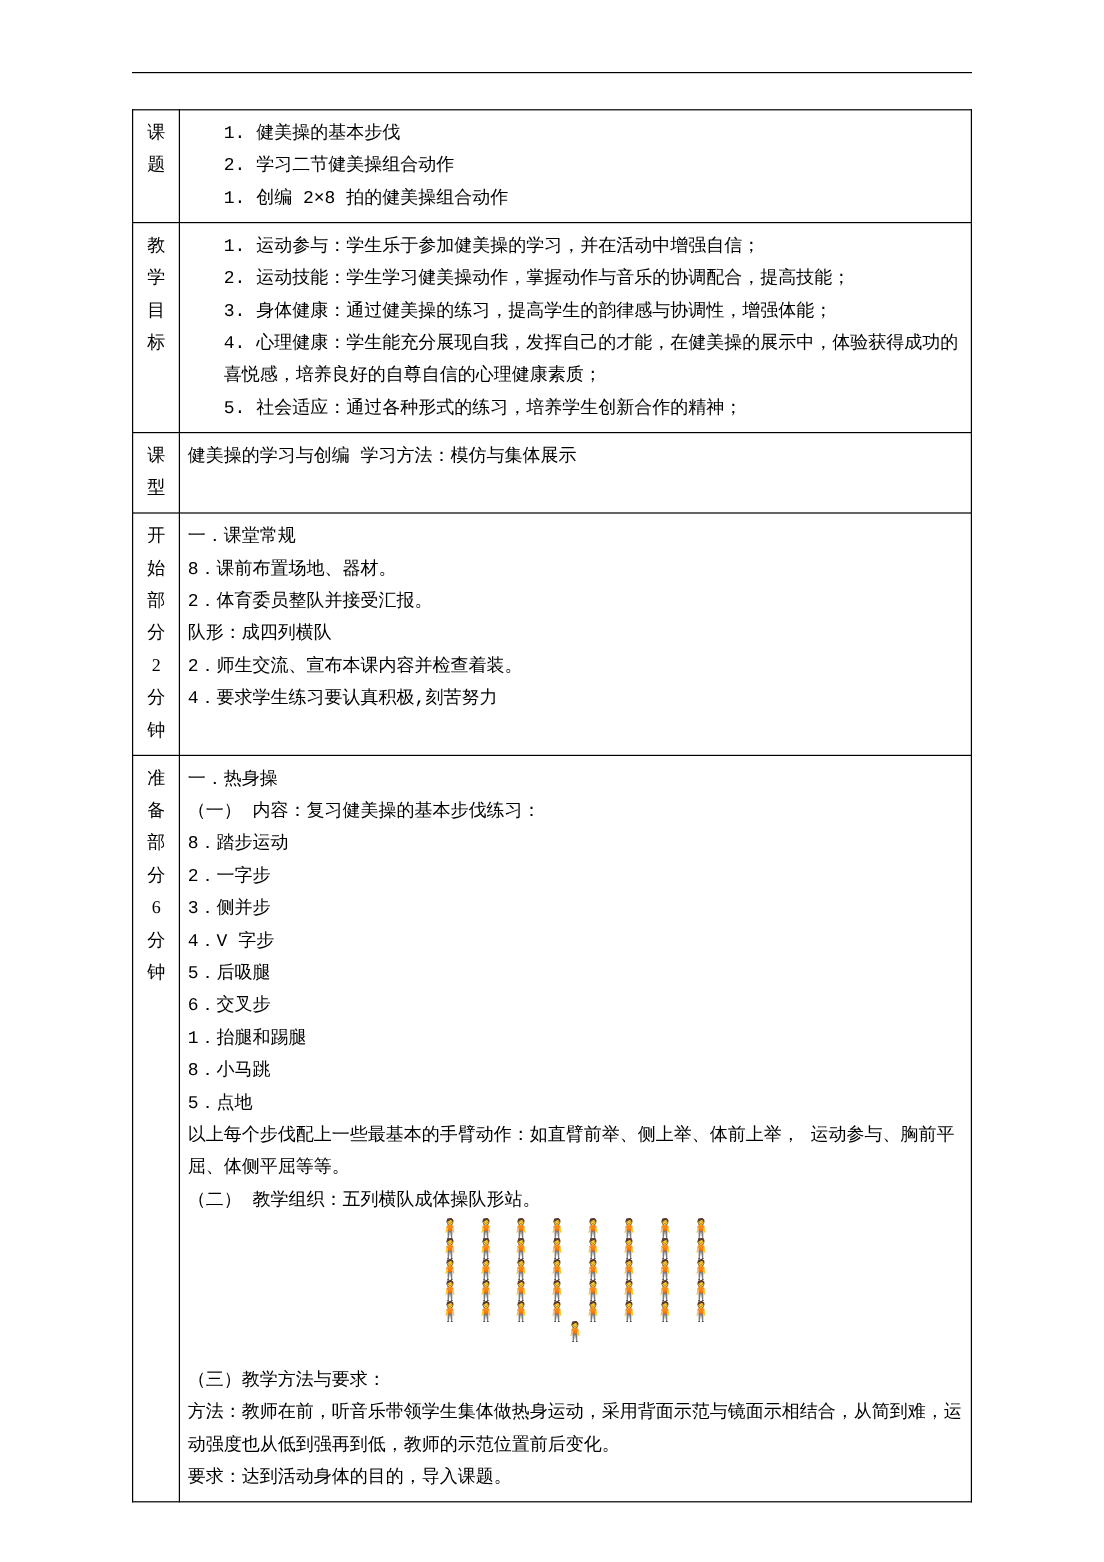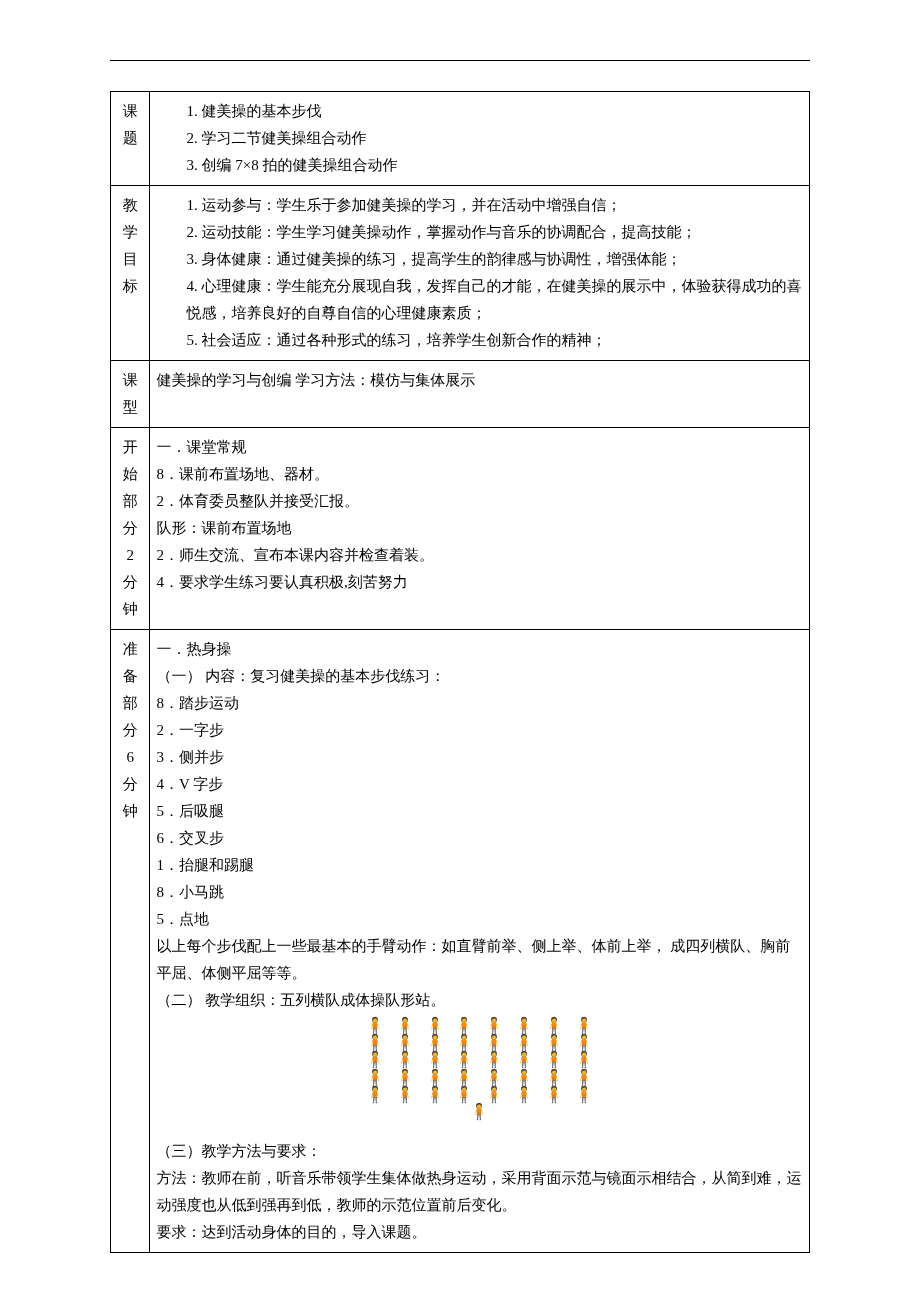--- a/index.html
+++ b/index.html
@@ -36,20 +36,21 @@
     width: 4%;
     text-align: center;
     padding: 6px 4px;
   }
   td.label .vchar {
     display: block;
     line-height: 1.8;
   }
   td.content {
     width: 96%;
+    font-family: Liberation Mono, monospace;
   }
   .indent {
     padding-left: 2em;
   }
   .list-line {
     display: block;
   }
   .centered-block {
     text-align: center;
     margin: 4px 0;
@@ -80,21 +81,21 @@
     <tbody>
         <tr>
       <td class="label">
         <span class="vchar">课</span>
         <span class="vchar">题</span>
       </td>
       <td class="content">
         <div class="indent">
           <span class="list-line">1.    健美操的基本步伐</span>
           <span class="list-line">2.    学习二节健美操组合动作</span>
-          <span class="list-line">3.    创编 7×8 拍的健美操组合动作</span>
+          <span class="list-line">1.    创编 2×8 拍的健美操组合动作</span>
         </div>
       </td>
     </tr>
 
     <tr>
       <td class="label">
         <span class="vchar">教</span>
         <span class="vchar">学</span>
         <span class="vchar">目</span>
         <span class="vchar">标</span>
@@ -128,21 +129,21 @@
         <span class="vchar">分</span>
         <span class="vchar"></span>
         <span class="vchar">2</span>
         <span class="vchar">分</span>
         <span class="vchar">钟</span>
       </td>
       <td class="content">
         <span class="list-line">一．课堂常规</span>
         <span class="list-line">8．课前布置场地、器材。</span>
         <span class="list-line">2．体育委员整队并接受汇报。</span>
-        <span class="list-line">队形：课前布置场地</span>
+        <span class="list-line">队形：成四列横队</span>
         <span class="list-line">2．师生交流、宣布本课内容并检查着装。</span>
         <span class="list-line">4．要求学生练习要认真积极,刻苦努力</span>
       </td>
     </tr>
 
     <tr>
       <td class="label">
         <span class="vchar">准</span>
         <span class="vchar">备</span>
         <span class="vchar">部</span>
@@ -157,21 +158,21 @@
         <span class="list-line">（一） 内容：复习健美操的基本步伐练习：</span>
         <span class="list-line">8．踏步运动</span>
         <span class="list-line">2．一字步</span>
         <span class="list-line">3．侧并步</span>
         <span class="list-line">4．V 字步</span>
         <span class="list-line">5．后吸腿</span>
         <span class="list-line">6．交叉步</span>
         <span class="list-line">1．抬腿和踢腿</span>
         <span class="list-line">8．小马跳</span>
         <span class="list-line">5．点地</span>
-        <span class="list-line">以上每个步伐配上一些最基本的手臂动作：如直臂前举、侧上举、体前上举， 成四列横队、胸前平屈、体侧平屈等等。</span>
+        <span class="list-line">以上每个步伐配上一些最基本的手臂动作：如直臂前举、侧上举、体前上举， 运动参与、胸前平屈、体侧平屈等等。</span>
         <span class="list-line">（二） 教学组织：五列横队成体操队形站。</span>
 
         <div class="centered-block">
           <div class="formation">
             <div class="f-row">
               <span class="person-icon">🧍</span>
               <span class="person-icon">🧍</span>
               <span class="person-icon">🧍</span>
               <span class="person-icon">🧍</span>
               <span class="person-icon">🧍</span>

